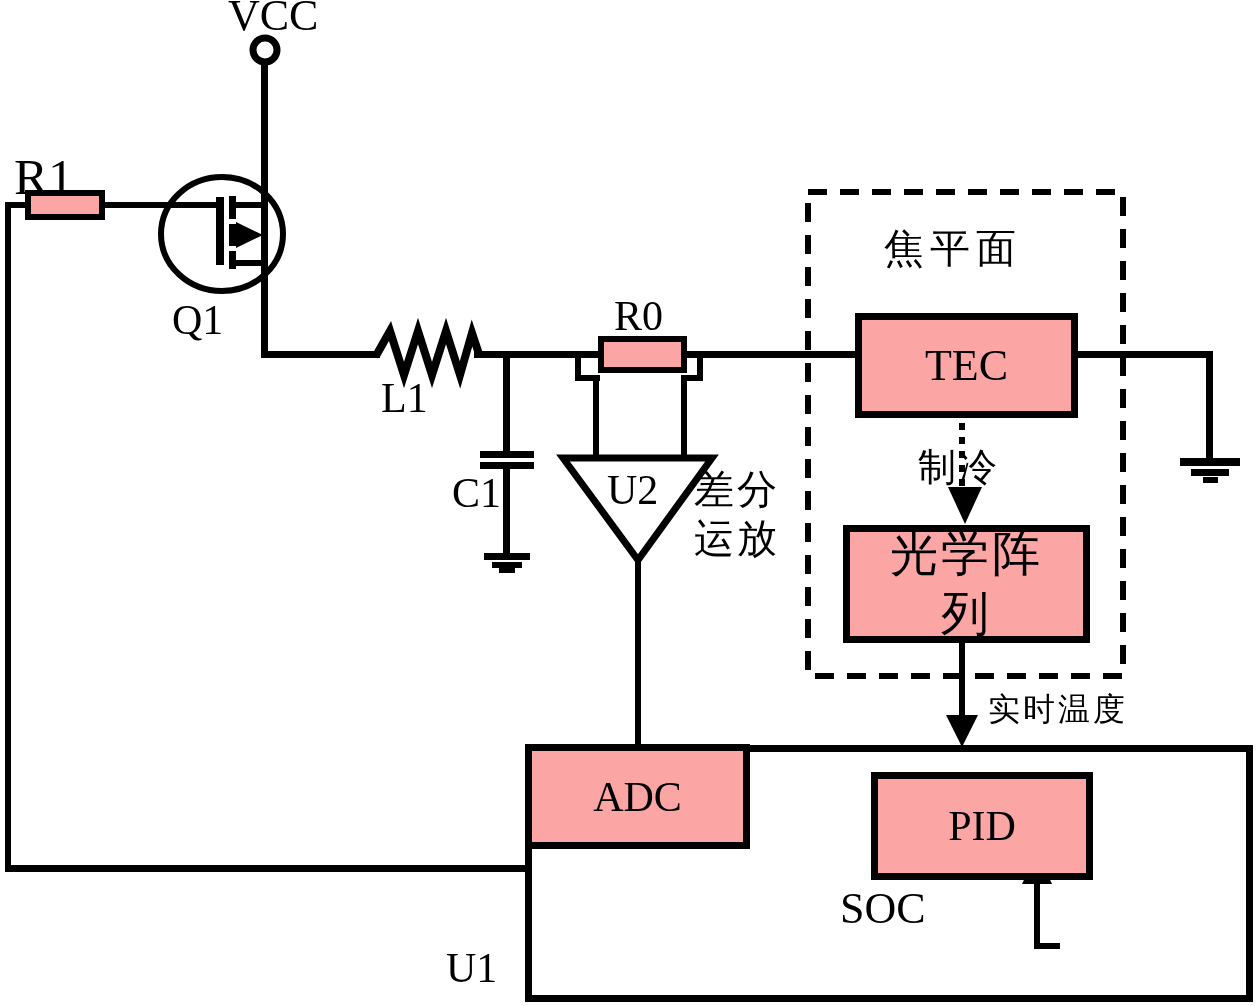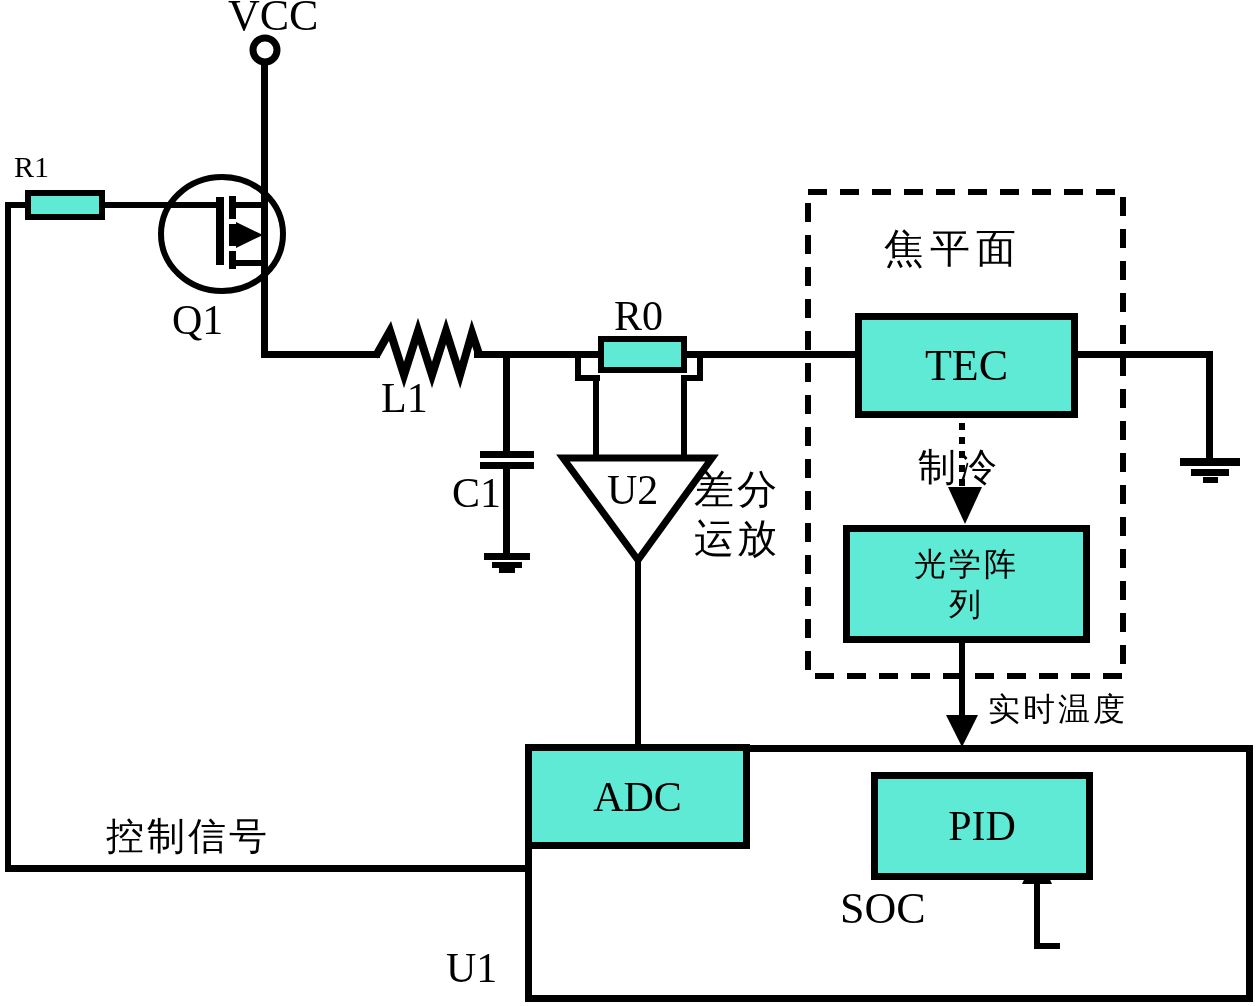--- a/index.html
+++ b/index.html
@@ -1,21 +1,21 @@
 <!DOCTYPE html>
 <html><head>
 <meta charset="utf-8">
 <style>
   html,body{margin:0;padding:0;background:#ffffff;}
   #stage{
     position:relative;width:1260px;height:1006px;background:#ffffff;overflow:hidden;
     font-family:"Liberation Serif","DejaVu Serif",serif;color:#000;
   }
   #wires{position:absolute;left:0;top:0;z-index:1;}
-  .box{position:absolute;background:#5eead4;border:7px solid #000;z-index:2;
+  .box{position:absolute;background:#fca5a5;border:7px solid #000;z-index:2;
        display:flex;align-items:center;justify-content:center;box-sizing:border-box;}
   .box.thin{border-width:6px;}
   .box.nofill{background:transparent;}
   .lbl{position:absolute;z-index:3;line-height:1;white-space:nowrap;}
   .cjk{letter-spacing:3px;}
   .boxlabel{font-size:42px;line-height:1.25;text-align:center;}
 </style>
 </head>
 <body>
 
@@ -108,39 +108,39 @@
 
   <div class="box thin" style="left:25px;top:190px;width:80px;height:30px;"></div>
 
   <div class="box thin" style="left:598px;top:336px;width:89px;height:37px;"></div>
 
   <div class="box" style="left:855px;top:313px;width:223px;height:105px;font-size:44px;">
     <span>TEC</span>
   </div>
 
   <div class="box" style="left:843px;top:525px;width:247px;height:118px;">
-    <div class="boxlabel cjk" style="font-size:32px;">
+    <div class="boxlabel cjk" style="font-size:48px;">
       <div>光学阵</div>
       <div>列</div>
     </div>
   </div>
 
   <div class="box nofill" style="left:525px;top:745px;width:728px;height:257px;"></div>
 
   <div class="box" style="left:525px;top:744px;width:225px;height:105px;font-size:42px;">
     <span>ADC</span>
   </div>
 
   <div class="box" style="left:871px;top:744px;width:222px;height:108px;font-size:42px;margin-top:28px;">
     <span>PID</span>
   </div>
 
   <div class="lbl" style="left:228px;top:-6px;font-size:44px;">VCC</div>
 
-  <div class="lbl" style="left:14px;top:152px;font-size:30px;">R1</div>
+  <div class="lbl" style="left:14px;top:152px;font-size:51px;">R1</div>
 
   <div class="lbl" style="left:172px;top:299px;font-size:42px;">Q1</div>
 
   <div class="lbl" style="left:381px;top:377px;font-size:42px;">L1</div>
 
   <div class="lbl" style="left:452px;top:472px;font-size:42px;">C1</div>
 
   <div class="lbl" style="left:606px;top:295px;font-size:42px;margin-left:8px;">R0</div>
 
   <div class="lbl" style="left:607px;top:469px;font-size:42px;text-align:right;">U2</div>
@@ -151,16 +151,15 @@
   <div class="lbl cjk" style="left:884px;top:229px;font-size:40px;letter-spacing:6px;">焦平面</div>
 
   <div class="lbl cjk" style="left:918px;top:448px;font-size:38px;">制冷</div>
 
   <div class="lbl cjk" style="left:988px;top:681px;font-size:32px;margin-top:12px;">实时温度</div>
 
   <div class="lbl" style="left:840px;top:887px;font-size:44px;">SOC</div>
 
   <div class="lbl" style="left:446px;top:947px;font-size:42px;">U1</div>
 
-  <div class="lbl cjk" style="left:106px;top:817px;font-size:38px;">控制信号</div>
 
 
 </div>
 
 </body></html>

